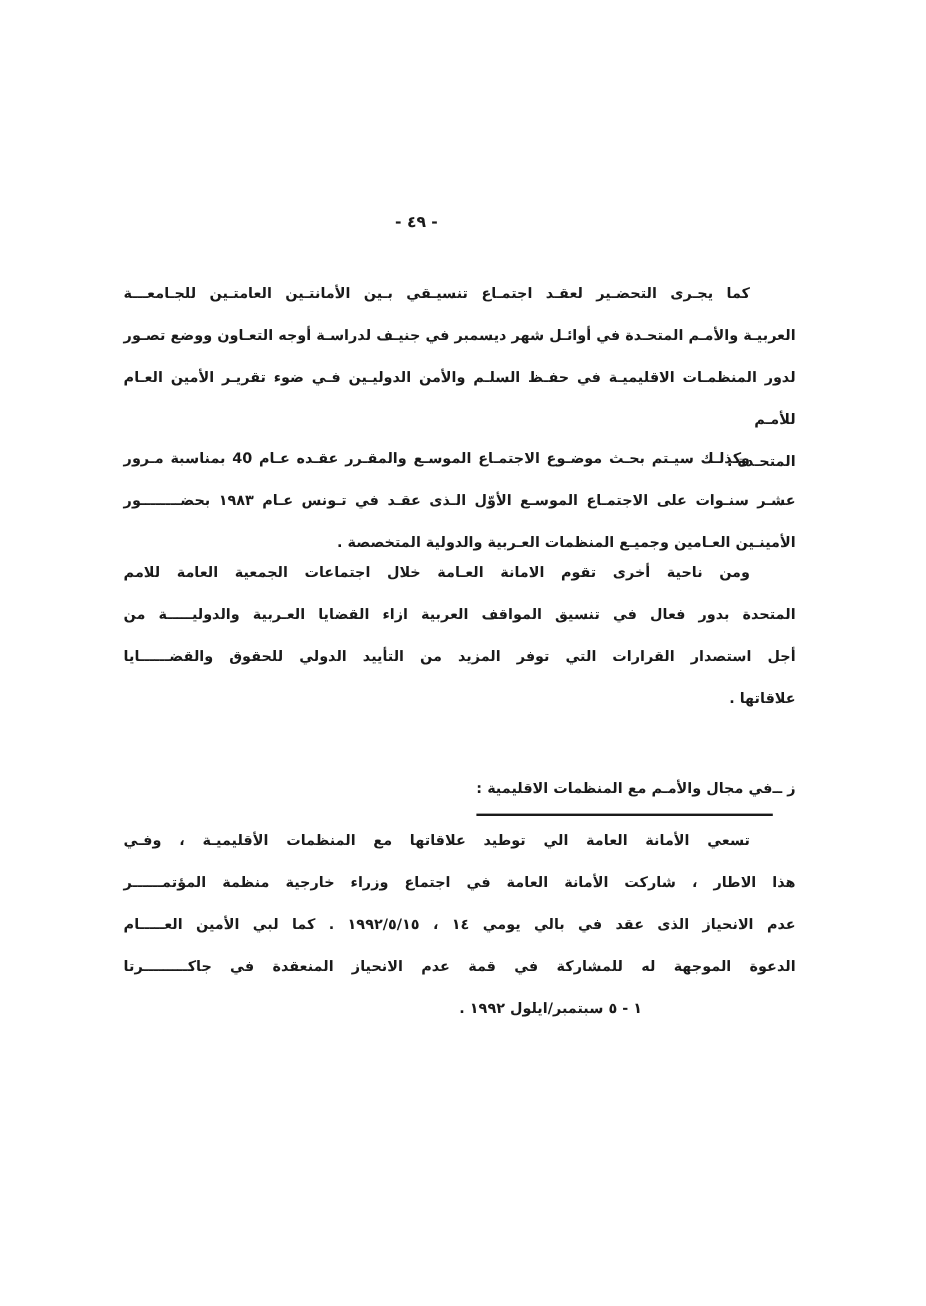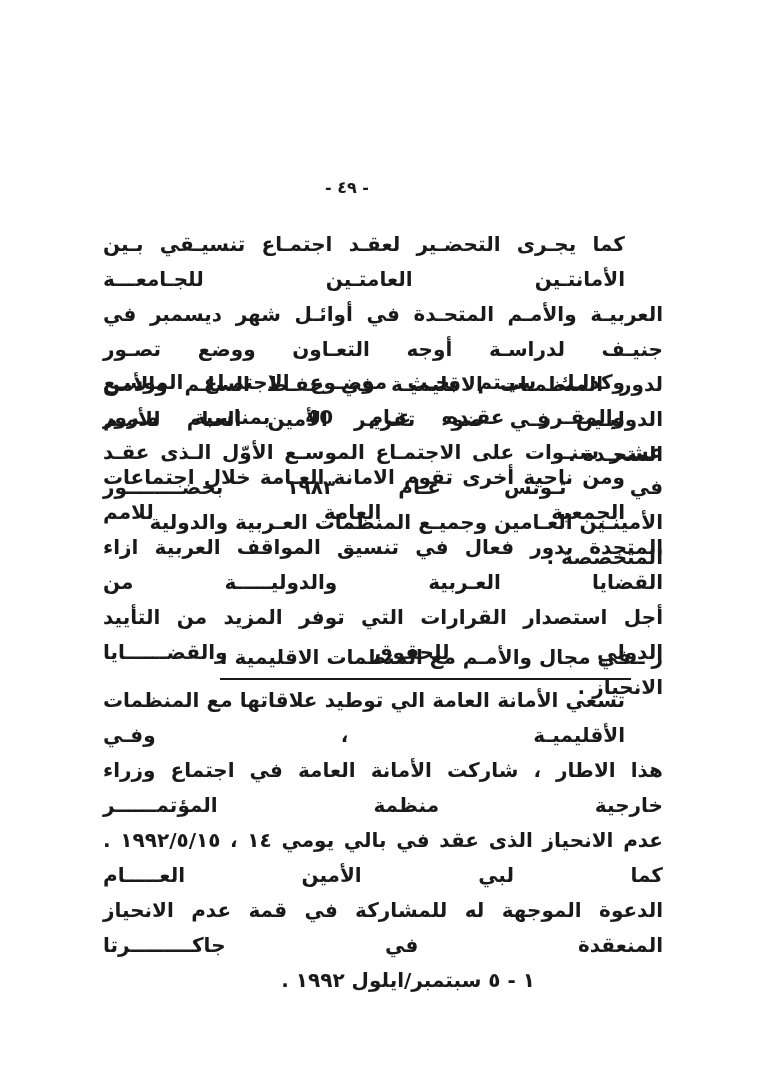--- a/index.html
+++ b/index.html
@@ -20,30 +20,30 @@
     font-family: "DejaVu Sans", sans-serif;
     font-weight: 700;
     -webkit-font-smoothing: antialiased;
   }
   .pagenum {
     position: absolute;
     top: 178px;
     left: 0;
     width: 694px;
     text-align: center;
-    font-size: 16px;
+    font-size: 13px;
     letter-spacing: 2px;
   }
   .block {
     position: absolute;
     left: 103px;
     width: 560px;
     direction: rtl;
     unicode-bidi: embed;
-    font-size: 20px;
+    font-size: 12px;
     line-height: 35px;
   }
   .p1 { top: 227px; }
   .p2 { top: 365px; }
   .p3 { top: 460px; }
   .heading { top: 640px; }
   .p4 { top: 683px; }
   .line.just {
     text-align: justify;
     text-align-last: justify;
@@ -81,21 +81,21 @@
   <section class="block p2">
     <div class="line just indent">وكذلـك سيـتم بحـث موضـوع الاجتمـاع الموسـع والمقـرر عقـده عـام 40 بمناسبة مـرور</div>
     <div class="line just">عشـر سنـوات على الاجتمـاع الموسـع الأوّل الـذى عقـد في تـونس عـام ١٩٨٣ بحضــــــــور</div>
     <div class="line short">الأمينـين العـامين وجميـع المنظمات العـربية والدولية المتخصصة .</div>
   </section>
 
   <section class="block p3">
     <div class="line just indent">ومن ناحية أخرى تقوم الامانة العـامة خلال اجتماعات الجمعية العامة للامم</div>
     <div class="line just">المتحدة بدور فعال في تنسيق المواقف العربية ازاء القضايا العـربية والدوليـــــة من</div>
     <div class="line just">أجل استصدار القرارات التي توفر المزيد من التأييد الدولي للحقوق والقضــــــايا</div>
-    <div class="line short">الانحياز .</div>
+    <div class="line short">علاقاتها .</div>
   </section>
 
   <div class="block heading">
     <span class="hprefix">ز ــ</span><span class="htitle">في مجال والأمـم مع المنظمات الاقليمية :</span>
   </div>
 
   <section class="block p4">
     <div class="line just indent">تسعي الأمانة العامة الي توطيد علاقاتها مع المنظمات الأقليميـة ، وفـي</div>
     <div class="line just">هذا الاطار ، شاركت الأمانة العامة في اجتماع وزراء خارجية منظمة المؤتمــــــر</div>
     <div class="line just">عدم الانحياز الذى عقد في بالي يومي ١٤ ، ١٩٩٢/٥/١٥ . كما لبي الأمين العـــــام</div>

